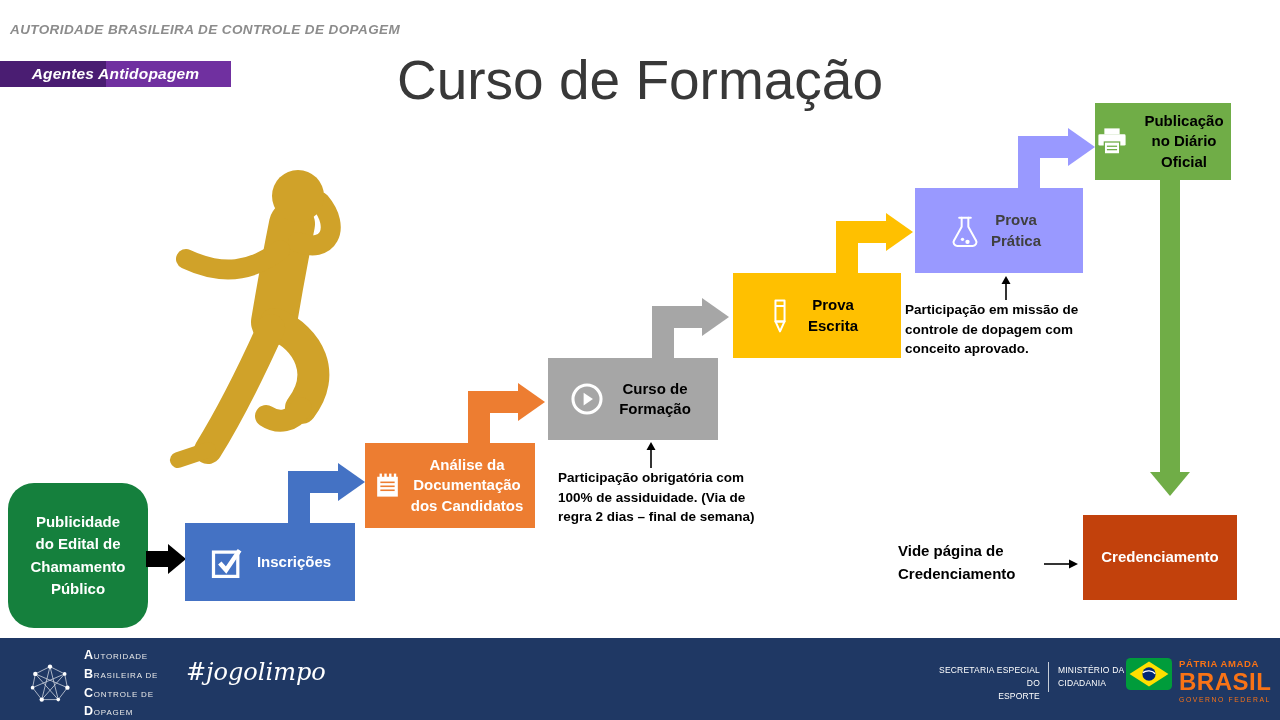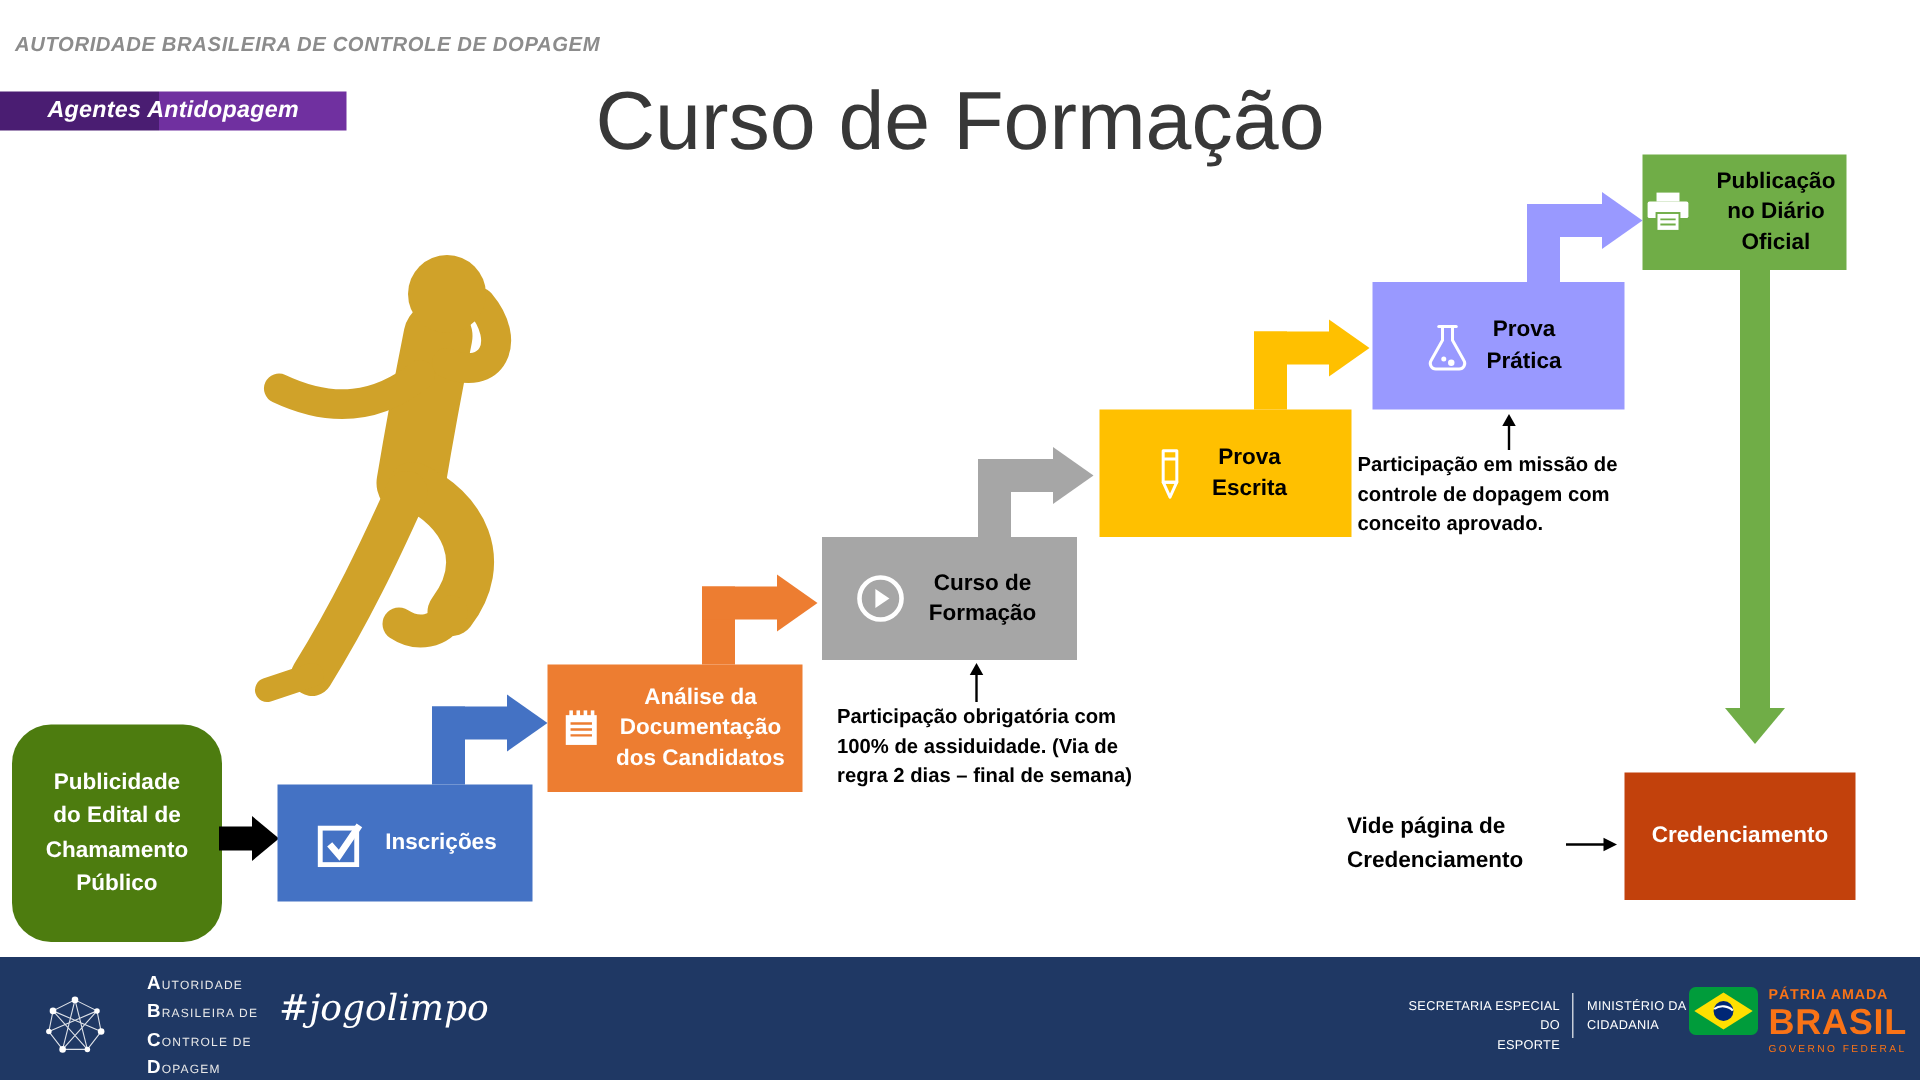--- a/index.html
+++ b/index.html
@@ -13,27 +13,27 @@
          background:linear-gradient(90deg,#4a1d72 0,#4a1d72 46%,#7030a0 46%,#7030a0 100%)}
   .badge-label{color:#fff;font-size:15.5px;font-weight:700;font-style:italic;letter-spacing:.2px}
   .title{position:absolute;left:0;top:48px;width:1280px;text-align:center;
          font-size:55px;font-weight:300;color:#383838}
 
   .runner{position:absolute;left:128px;top:162px;width:272px;height:322px}
 
   .box{position:absolute;display:flex;align-items:center;justify-content:center;
        font-weight:700;text-align:center}
   .box .box-text{display:block;line-height:1.35;font-size:15px}
-  .black-box{left:8px;top:483px;width:140px;height:145px;background:#4d7c0f;color:#fff;border-radius:26px}
+  .black-box{left:8px;top:483px;width:140px;height:145px;background:#15803d;color:#fff;border-radius:26px}
   .black-box .box-text{line-height:1.5}
   .blue-box{left:185px;top:523px;width:170px;height:78px;background:#4472c4;color:#fff;gap:12px}
   .orange-box{left:365px;top:443px;width:170px;height:85px;background:#ed7d31;color:#fff;gap:7px}
   .gray-box{left:548px;top:358px;width:170px;height:82px;background:#a6a6a6;color:#000;gap:10px}
   .yellow-box{left:733px;top:273px;width:168px;height:85px;background:#ffc000;color:#000;gap:12px}
-  .purple-box{left:915px;top:188px;width:168px;height:85px;background:#9999ff;color:#000000;gap:4px}
+  .purple-box{left:915px;top:188px;width:168px;height:85px;background:#9999ff;color:#404040;gap:4px}
   .green-box{left:1095px;top:103px;width:136px;height:77px;background:#70ad47;color:#000;gap:8px}
   .darkgreen-box{left:1083px;top:515px;width:154px;height:85px;background:#c2410c;color:#fff}
   .icon{display:flex;align-items:center;justify-content:center}
 
   .arrow-black{position:absolute;left:146px;top:543px;width:40px;height:32px}
   .arrow-black .shaft{position:absolute;left:0;top:8px;width:22px;height:16px;background:#000}
   .arrow-black .head{position:absolute;left:22px;top:1px;width:0;height:0;
     border-top:15px solid transparent;border-bottom:15px solid transparent;border-left:18px solid #000}
 
   .elbow{position:absolute;width:77px;height:52px}
@@ -56,21 +56,21 @@
   .note{position:absolute;font-weight:700;font-size:13.5px;line-height:1.45;text-align:left;color:#000}
   .note-curso{left:558px;top:468px;width:205px}
   .note-pratica{left:905px;top:300px;width:215px}
   .note-vide{left:898px;top:540px;width:148px;font-size:15px;line-height:1.5}
   .thin-arrow{position:absolute}
   .thin-up-curso{left:645px;top:442px}
   .thin-up-pratica{left:1000px;top:276px}
   .thin-right-vide{left:1044px;top:556px}
 
   .footer{position:absolute;left:0;top:638px;width:1280px;height:82px;background:#1f3864}
-  .abcd-logo{position:absolute;left:28px;top:8px;display:flex;align-items:center;gap:26px}
+  .abcd-logo{position:absolute;left:28px;top:8px;display:flex;align-items:center;gap:12px}
   .abcd-line{font-size:8px;letter-spacing:.8px;text-transform:uppercase;line-height:1.5;color:#e8e8e8}
   .abcd-line::first-letter{font-size:12.5px;font-weight:700;color:#fff}
   .hashtag{position:absolute;left:186px;top:20px;color:#fff;font-size:24px;font-style:italic;
            font-family:"DejaVu Serif",serif}
   .gov-sec{position:absolute;left:925px;top:26px;width:115px;text-align:right;color:#fff;
            font-size:8.5px;line-height:1.5;letter-spacing:.2px}
   .gov-min{position:absolute;left:1058px;top:26px;color:#fff;font-size:8.5px;line-height:1.5;letter-spacing:.2px}
   .gov-bold{font-weight:400}
   .gov-divider{position:absolute;left:1048px;top:24px;width:1px;height:30px;background:rgba(255,255,255,.75)}
   .brand{position:absolute;left:1126px;top:20px;display:flex;gap:7px;align-items:flex-start}

